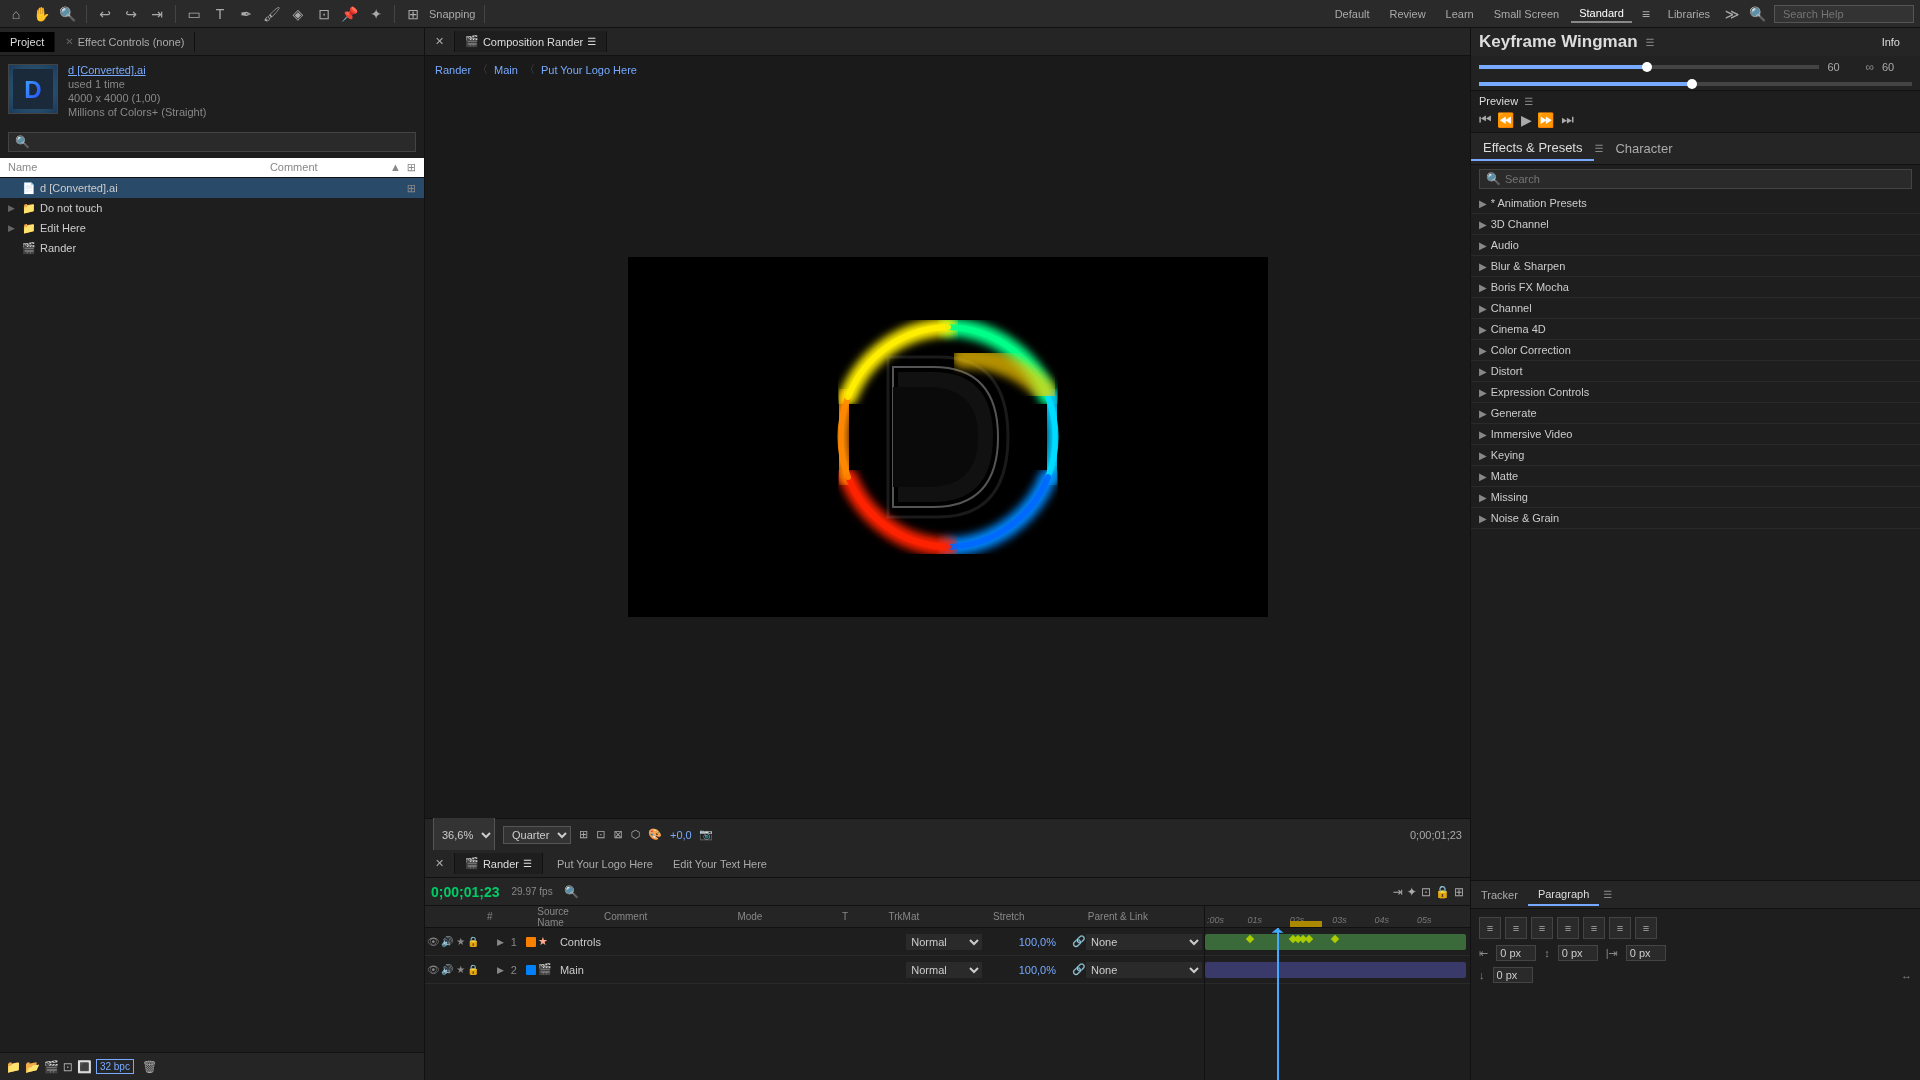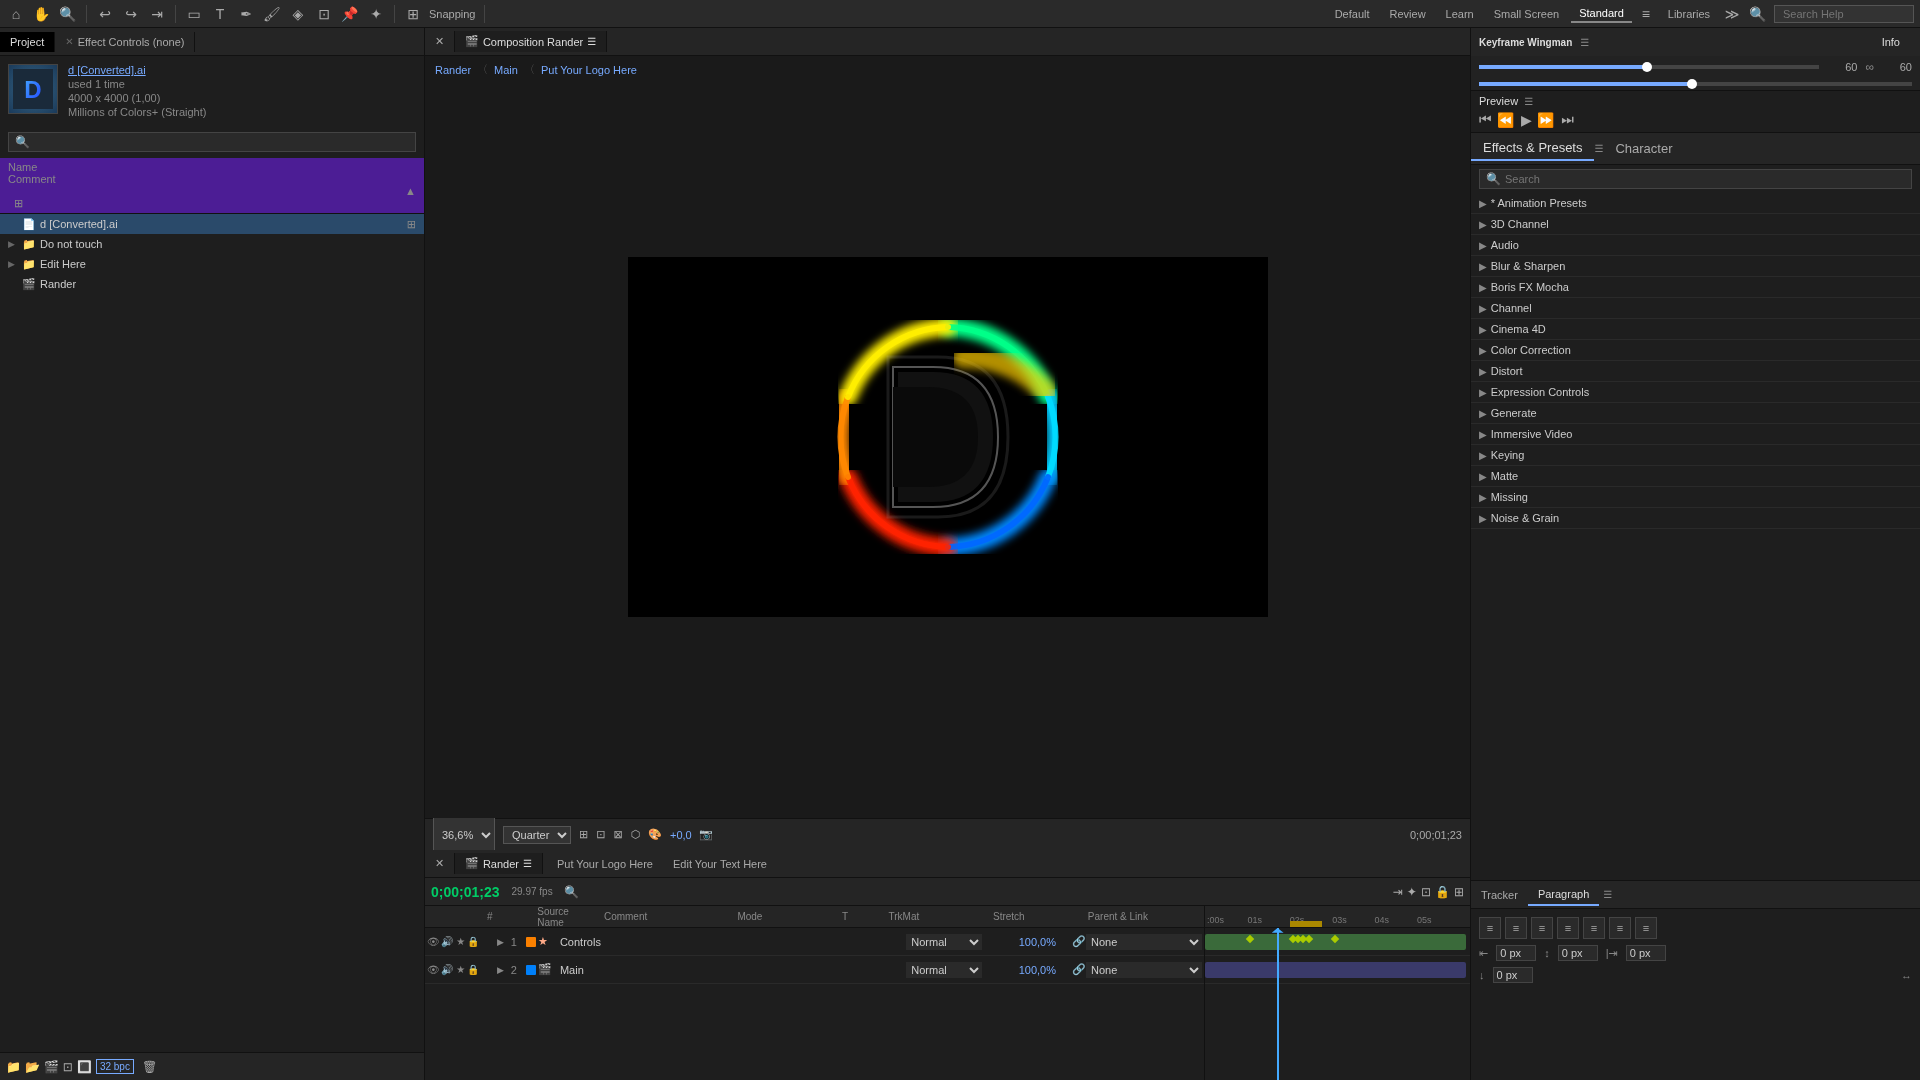--- a/index.html
+++ b/index.html
@@ -155,26 +155,25 @@
       border: none;
       color: #ccc;
       width: 100%;
       font-size: 11px;
       outline: none;
     }
 
     
     .file-list-header {
       display: flex;
-      background: #4c1d95;
+      background: #ffffff;
       border-bottom: 1px solid #111;
       padding: 3px 8px;
       font-size: 11px;
       color: #888;
-      flex-direction: column;
     }
     .file-list-header .col-name { flex: 1; }
     .file-list-header .col-comment { width: 120px; }
 
     .file-list {
       flex: 1;
     }
     .file-item {
       display: flex;
       align-items: center;
@@ -461,20 +460,21 @@
       position: relative;
       display: flex;
       align-items: flex-end;
       padding-bottom: 2px;
     }
     .ruler-mark {
       position: absolute;
       bottom: 2px;
       font-size: 9px;
       color: #777;
+      font-style: italic;
     }
     .timeline-tracks {
       flex: 1;
       position: relative;
       background: #1e1e1e;
     }
     .track-bg {
       height: 28px;
       border-bottom: 1px solid #2a2a2a;
       position: relative;
@@ -519,21 +519,21 @@
     .kw-header {
       display: flex;
       align-items: center;
       background: #252525;
       height: 28px;
       padding: 0 8px;
       gap: 8px;
     }
     .kw-title {
       color: #ddd;
-      font-size: 10px;
+      font-size: 17px;
       font-weight: bold;
     }
     .kw-controls {
       display: flex;
       align-items: flex-end;
       gap: 8px;
       margin-left: auto;
     }
     .kw-slider-row {
       display: flex;
@@ -557,21 +557,21 @@
       height: 10px;
       background: #fff;
       border-radius: 50%;
       position: absolute;
       top: -3px;
     }
     .kw-number {
       color: #aaa;
       font-size: 11px;
       width: 30px;
-      text-align: right;
+      text-align: left;
     }
 
     
     .preview-panel {
       border-bottom: 1px solid #111;
       padding: 4px 8px;
     }
     .preview-header {
       display: flex;
       align-items: center;

